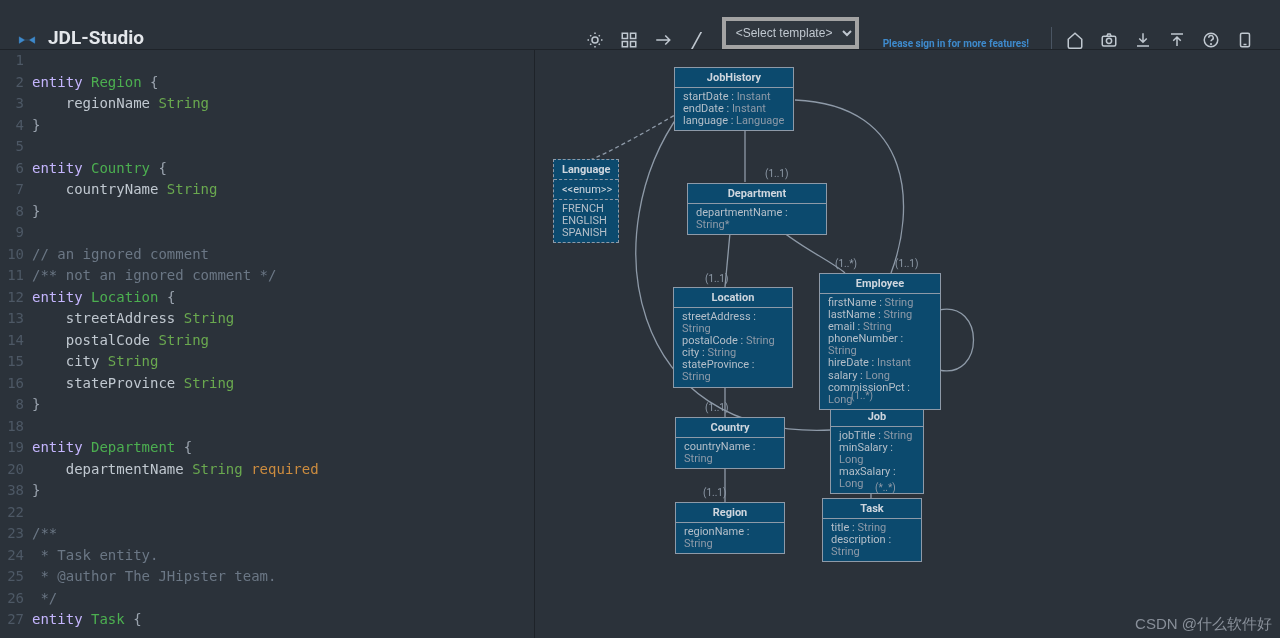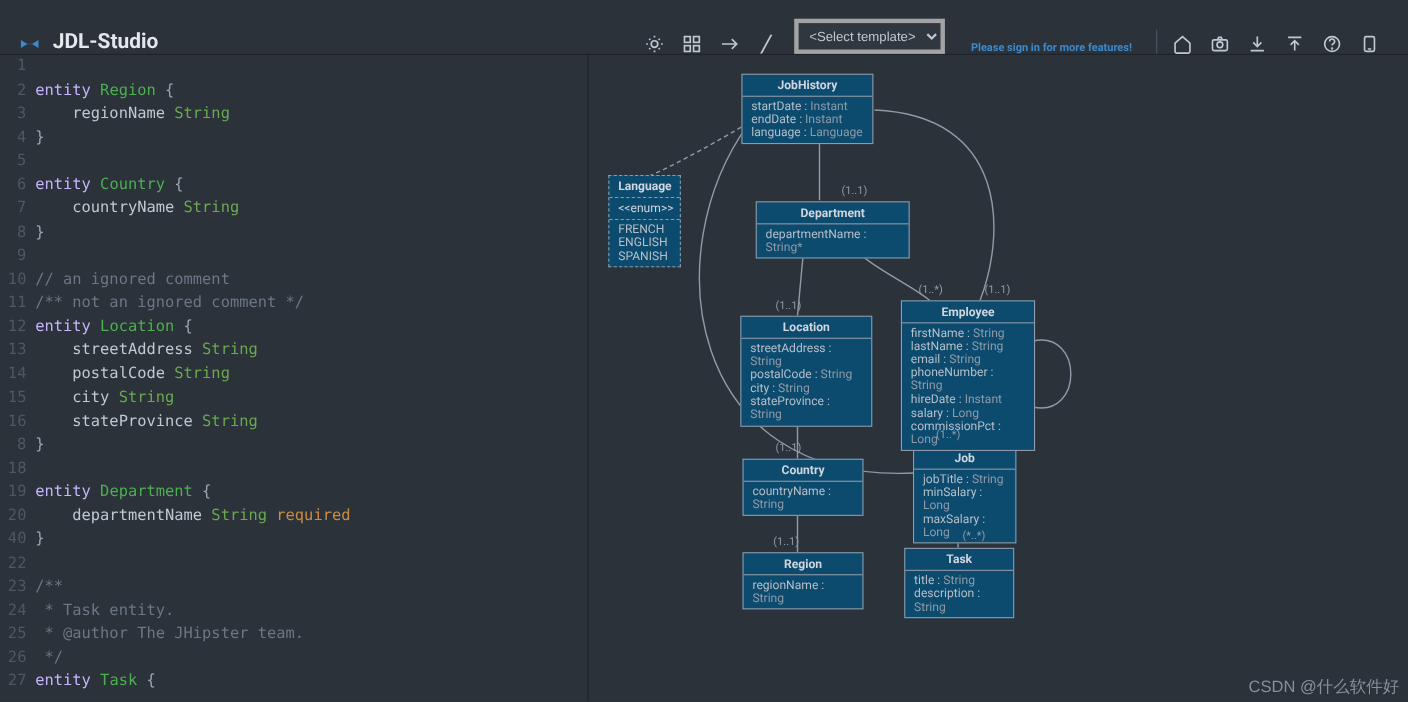--- a/index.html
+++ b/index.html
@@ -172,21 +172,21 @@
         <div>11</div>
         <div>12</div>
         <div>13</div>
         <div>14</div>
         <div>15</div>
         <div>16</div>
         <div>8</div>
         <div>18</div>
         <div>19</div>
         <div>20</div>
-        <div>40</div>
+        <div>38</div>
         <div>22</div>
         <div>23</div>
         <div>24</div>
         <div>25</div>
         <div>26</div>
         <div>27</div>
       </div>
     <div class="code" id="code"><div>&nbsp;</div><div><span class="tok-kw">entity</span> <span class="tok-ent">Region</span><span class="tok-brace"> {</span></div><div>    regionName <span class="tok-type">String</span></div><div><span class="tok-brace">}</span></div><div>&nbsp;</div><div><span class="tok-kw">entity</span> <span class="tok-ent">Country</span><span class="tok-brace"> {</span></div><div>    countryName <span class="tok-type">String</span></div><div><span class="tok-brace">}</span></div><div>&nbsp;</div><div><span class="tok-comment">// an ignored comment</span></div><div><span class="tok-comment">/** not an ignored comment */</span></div><div><span class="tok-kw">entity</span> <span class="tok-ent">Location</span><span class="tok-brace"> {</span></div><div>    streetAddress <span class="tok-type">String</span></div><div>    postalCode <span class="tok-type">String</span></div><div>    city <span class="tok-type">String</span></div><div>    stateProvince <span class="tok-type">String</span></div><div><span class="tok-brace">}</span></div><div>&nbsp;</div><div><span class="tok-kw">entity</span> <span class="tok-ent">Department</span><span class="tok-brace"> {</span></div><div>    departmentName <span class="tok-type">String</span> <span class="tok-mod">required</span></div><div><span class="tok-brace">}</span></div><div>&nbsp;</div><div><span class="tok-comment">/**</span></div><div><span class="tok-comment"> * Task entity.</span></div><div><span class="tok-comment"> * @author The JHipster team.</span></div><div><span class="tok-comment"> */</span></div><div><span class="tok-kw">entity</span> <span class="tok-ent">Task</span><span class="tok-brace"> {</span></div></div>
   </div>
 

